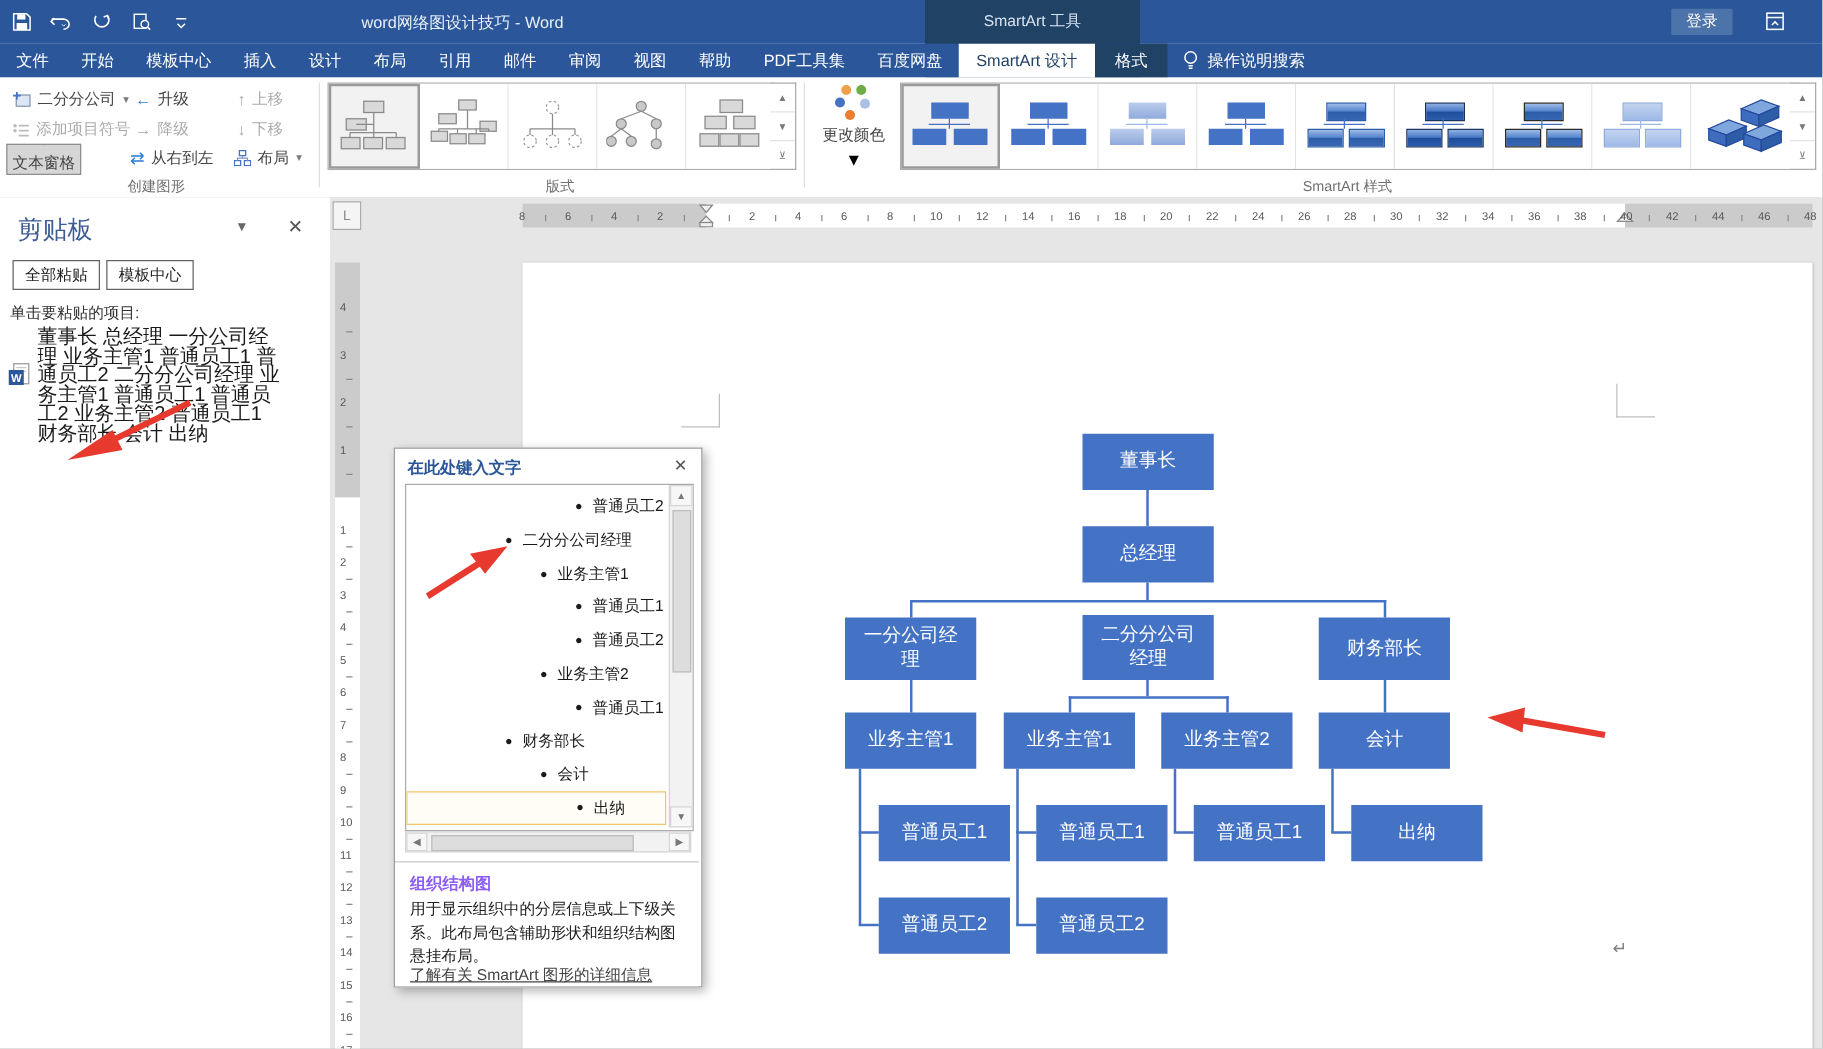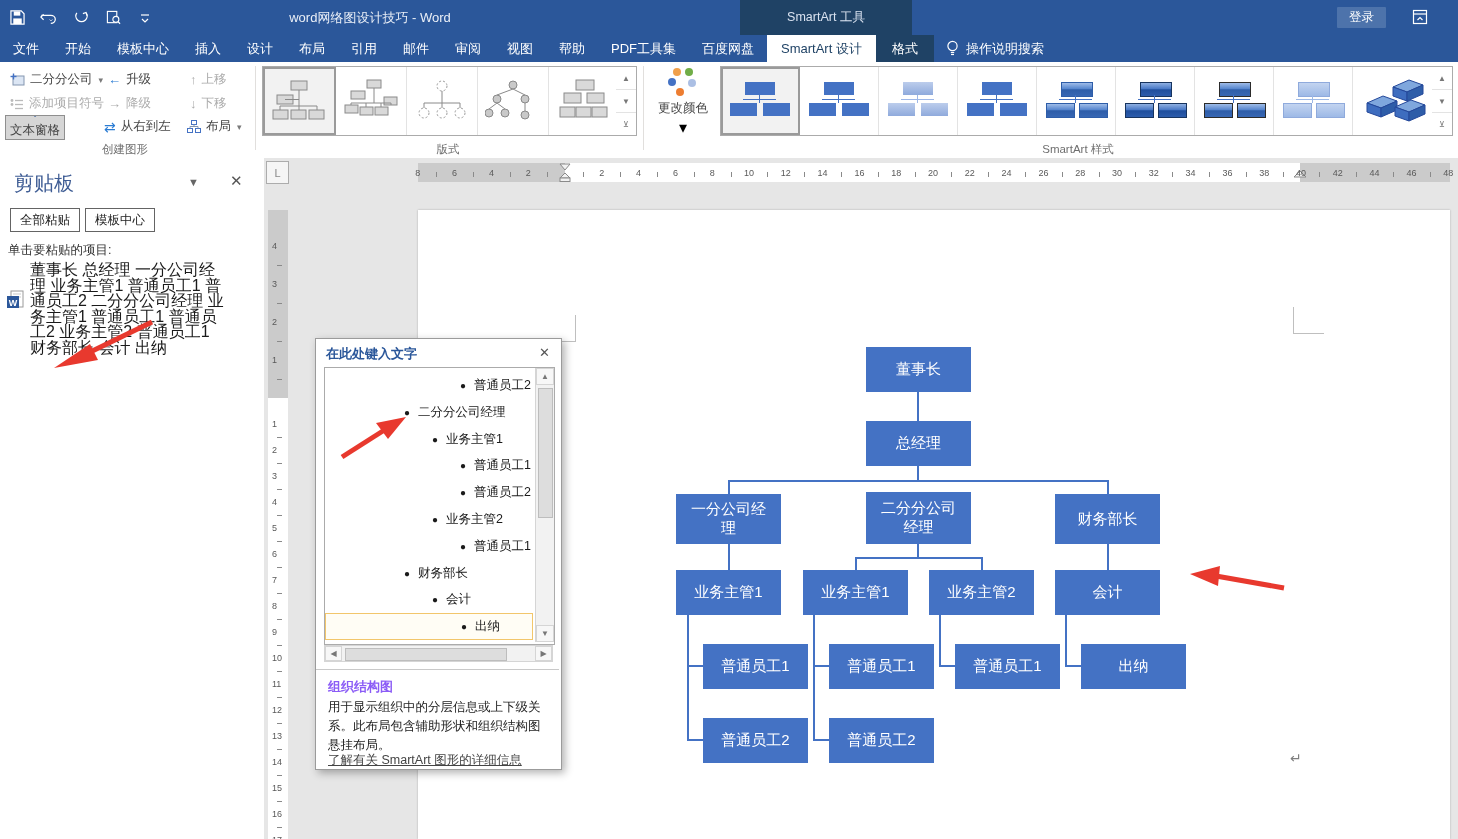--- a/index.html
+++ b/index.html
@@ -68,21 +68,21 @@
   .vnum{position:absolute;left:4px;font-size:9px;color:#595959;}
   #docarea{left:264px;top:186px;width:1194px;height:653px;background:#E6E6E6;}
   #vruler{left:4px;top:0;width:20px;height:653px;}
   #page{left:154px;top:24px;width:1032px;height:629px;background:#fff;box-shadow:0 0 2px rgba(0,0,0,.25);}
   .cmark{position:absolute;width:30px;height:26px;}
   .node{position:absolute;background:#4472C4;color:#fff;display:flex;align-items:center;justify-content:center;text-align:center;font-size:15px;line-height:1.25;white-space:pre-line;}
   .conn{position:absolute;background:#4472C4;}
   #pilcrow{left:872px;top:540px;font-size:14px;color:#7f7f7f;}
 
   
-  #tpane{left:315px;top:338px;width:245px;height:430px;background:#fff;border:1px solid #9B9B9B;box-shadow:3px 3px 8px rgba(0,0,0,.3);}
+  #tpane{left:315px;top:358px;width:245px;height:430px;background:#fff;border:1px solid #9B9B9B;box-shadow:3px 3px 8px rgba(0,0,0,.3);}
   #tpane-title{left:10px;top:6px;font-size:13px;color:#2B579A;font-weight:bold;}
   #tpane-x{left:223px;top:6px;font-size:13px;color:#555;}
   #tpane-body{left:8px;top:28px;width:229px;height:276px;border:1px solid #ABABAB;overflow:hidden;}
   .tp-row{position:absolute;left:0;width:208px;height:27px;display:flex;align-items:center;font-size:12.5px;color:#1a1a1a;}
   .tp-row.sel{border:1.5px solid #F2C66B;background:#FFFDF5;}
   .tp-bullet{font-size:10px;margin-right:8px;}
   #tp-vscroll{position:absolute;right:0;top:0;width:18px;height:274px;background:#F2F2F2;border-left:1px solid #D5D5D5;}
   .scr-btn{position:absolute;left:0;width:18px;height:17px;background:#F7F7F7;border:1px solid #D5D5D5;color:#777;font-size:8px;display:flex;align-items:center;justify-content:center;box-sizing:border-box;}
   #tp-vthumb{position:absolute;left:2px;top:20px;width:13px;height:128px;background:#DDDDDD;border:1px solid #BDBDBD;}
   #tp-hscroll{left:8px;top:306px;width:229px;height:17px;background:#F2F2F2;border:1px solid #D5D5D5;box-sizing:border-box;}

